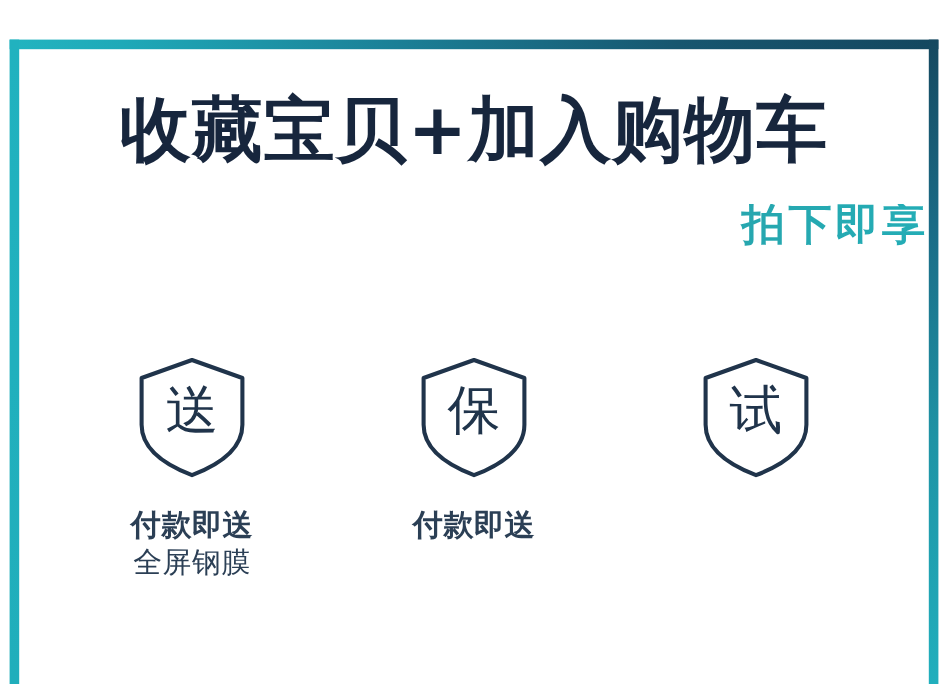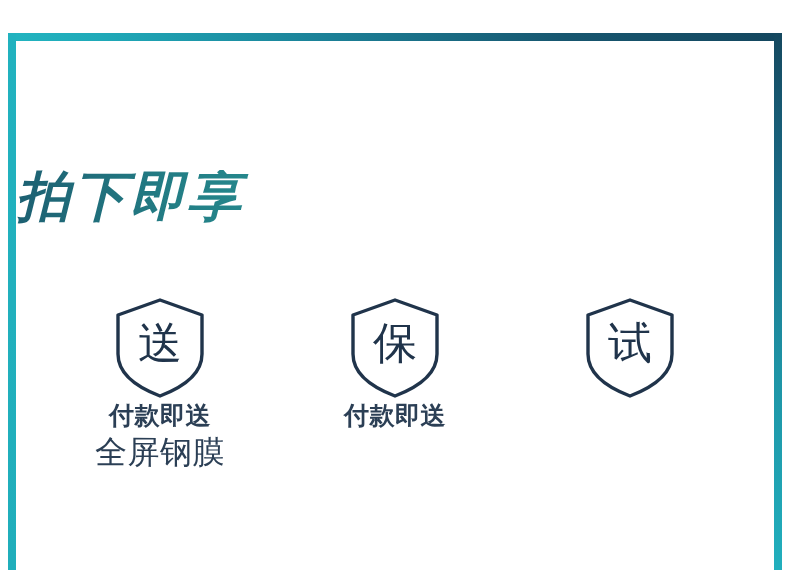--- a/index.html
+++ b/index.html
@@ -65,31 +65,30 @@
     font-weight: 700;
     color: #17263d;
     white-space: nowrap;
   }
 
   .subline {
     position: absolute;
     top: 129px;
     left: 0;
     width: 100%;
-    text-align: left;
-    font-size: 54px;
+    text-align: right;
+    font-size: 36px;
     line-height: 1;
     letter-spacing: 3px;
     font-weight: 700;
     white-space: nowrap;
     background: linear-gradient(90deg, #1d6072 0%, #237f86 22%, #2a9a9b 52%, #27a6ae 78%, #23adb6 100%);
     -webkit-background-clip: text;
     background-clip: text;
     color: transparent;
-    font-style: italic;
     -webkit-text-fill-color: transparent;
   }
 
   
   .badges {
     position: absolute;
     top: 255px;
     left: 0;
     width: 100%;
     display: flex;
@@ -123,49 +122,51 @@
     align-items: center;
     justify-content: center;
     padding-bottom: 10px;
     box-sizing: border-box;
     font-size: 44px;
     line-height: 1;
     font-weight: 400;
     color: #20344b;
   }
   .badge-lines {
+    margin-top: 22px;
     text-align: center;
   }
   .badge-line1 {
     font-size: 25px;
     line-height: 1.28;
     font-weight: 700;
     color: #2b3f55;
     letter-spacing: 0.5px;
   }
   .badge-line2 {
-    font-size: 32px;
+    font-size: 24px;
     line-height: 1.28;
     font-weight: 400;
     color: #2b3f55;
     letter-spacing: 0.5px;
     white-space: nowrap;
   }
 </style>
 </head>
 <body>
 
 <div id="page">
 
   <div class="frame-top"></div>
   <div class="frame-left"></div>
   <div class="frame-right"></div>
 
   <div class="content">
 
+    <div class="headline">收藏宝贝+加入购物车</div>
 
     <div class="subline">拍下即享</div>
 
     <div class="badges">
 
       <div class="badge">
         <div class="badge-shield">
           <svg viewBox="0 0 96 104" xmlns="http://www.w3.org/2000/svg">
             <path d="M48 4 L90 19 L90 58 Q90 84 48 100 Q6 84 6 58 L6 19 Z" fill="none" stroke="#20344b" stroke-width="3.4" stroke-linejoin="round" stroke-linecap="round"></path>
           </svg>

